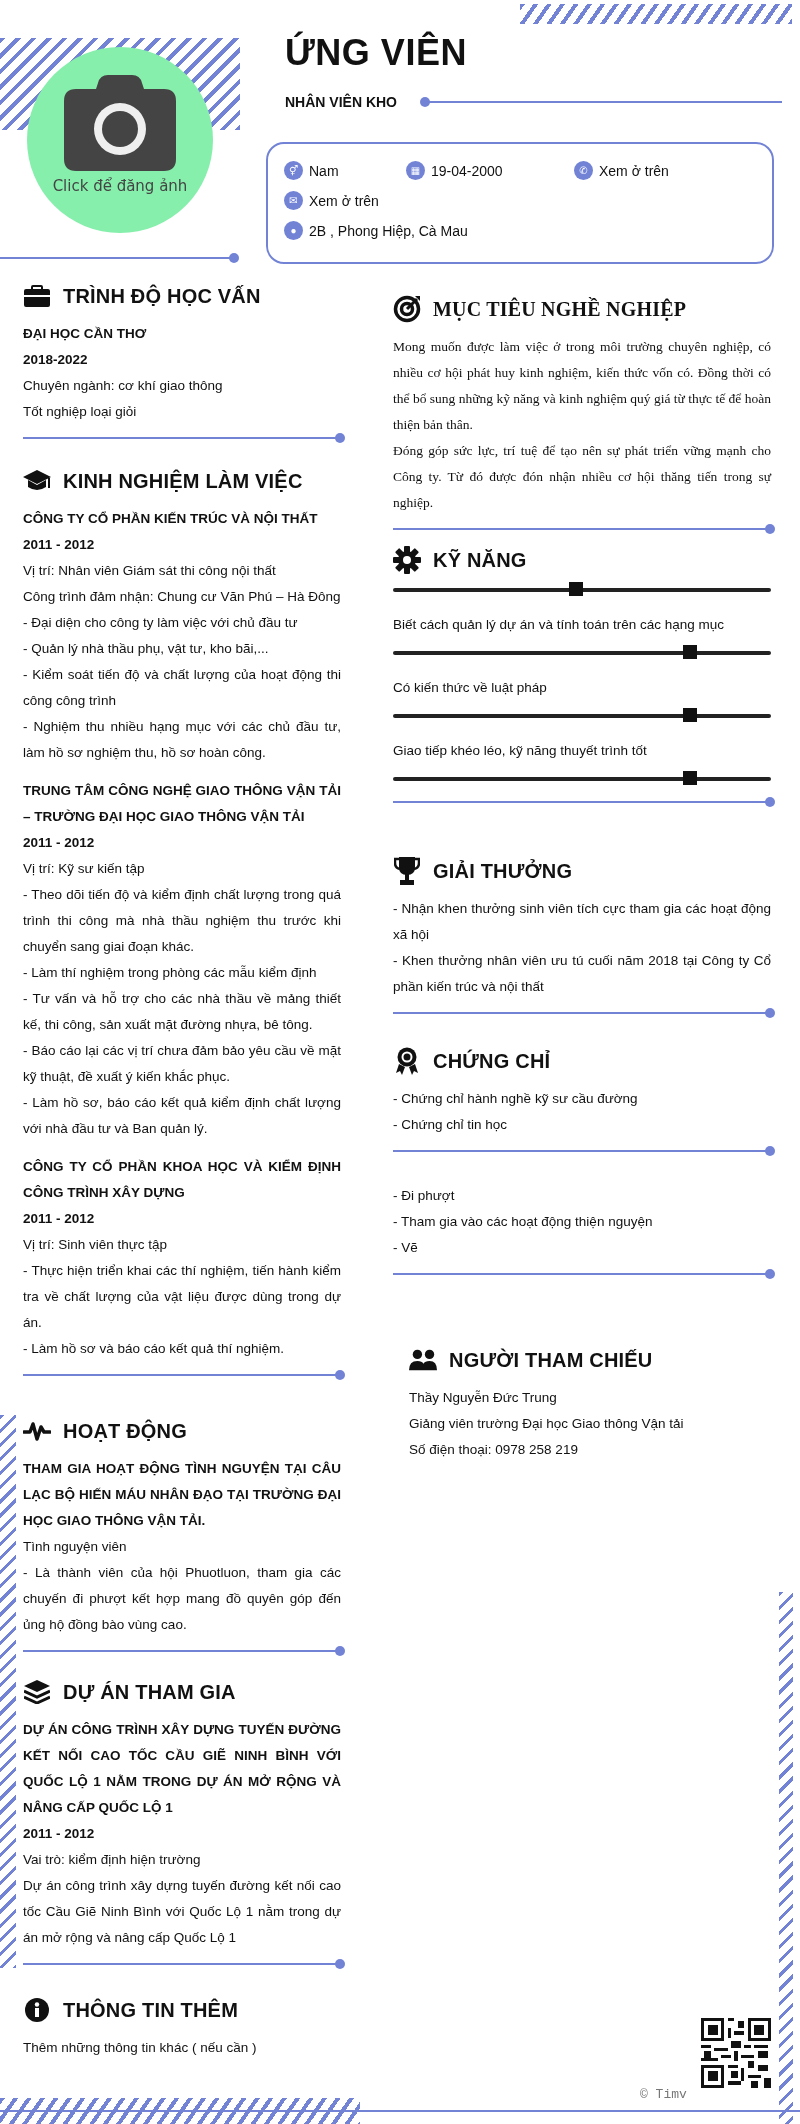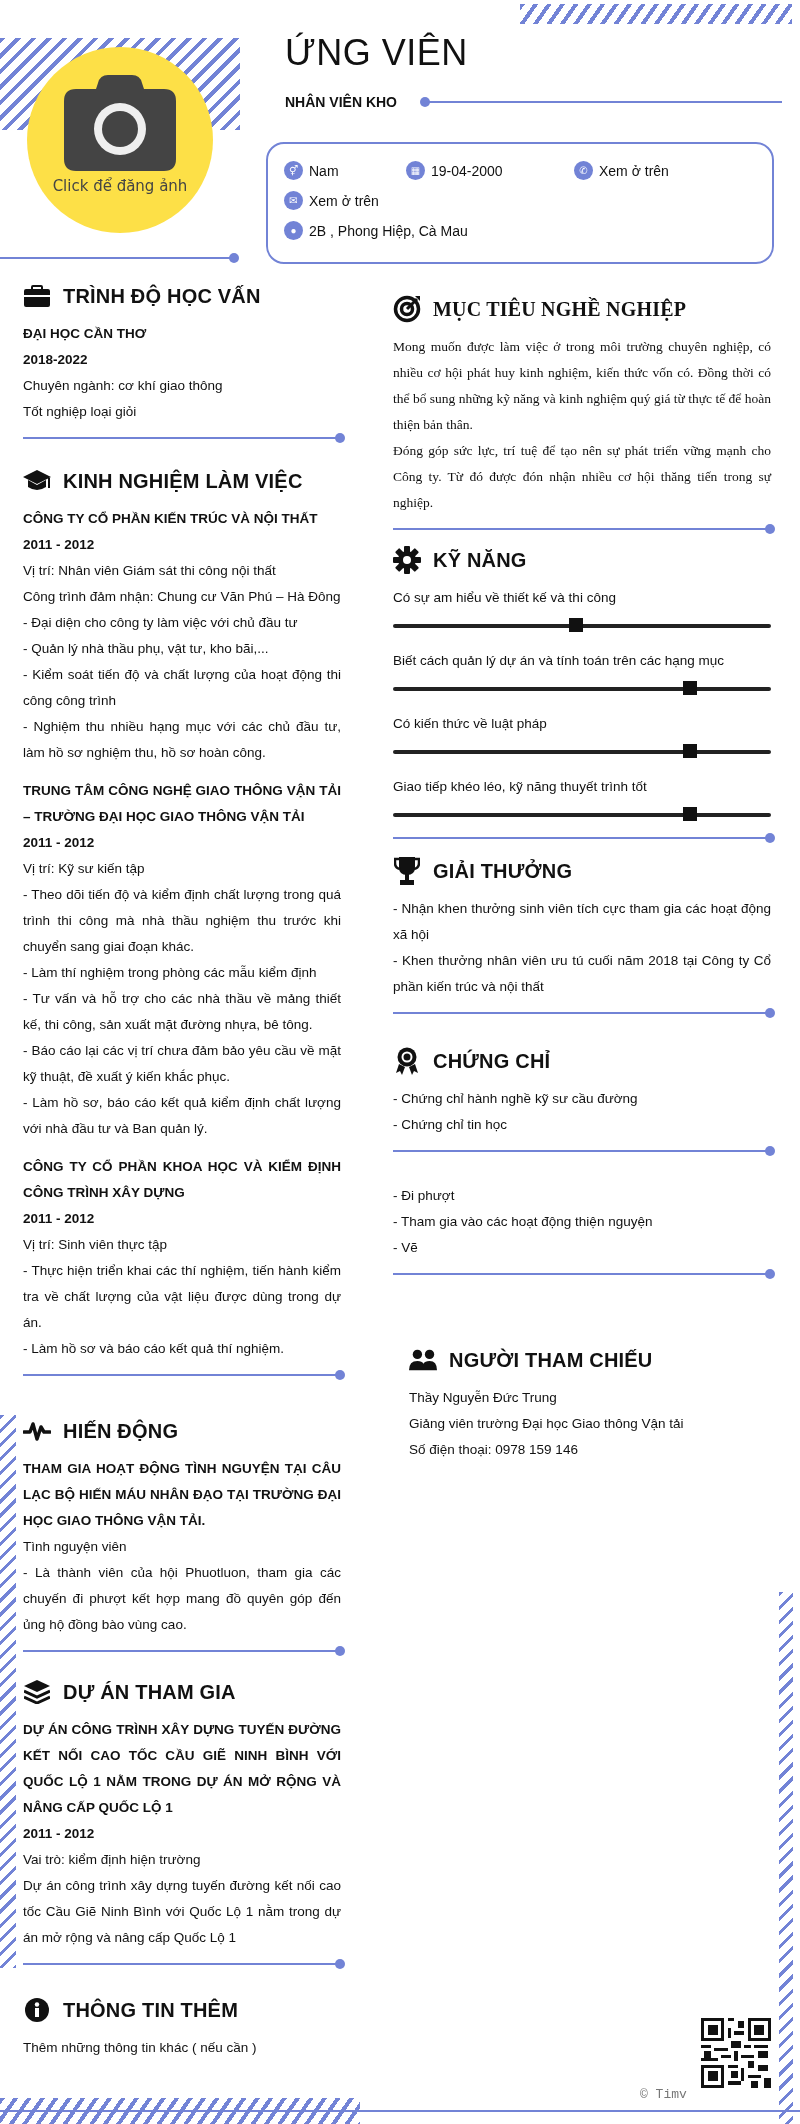--- a/index.html
+++ b/index.html
@@ -4,26 +4,26 @@
 <style>
   * { box-sizing: border-box; margin: 0; padding: 0; }
   html, body { width: 800px; height: 2124px; background: #fff; overflow: hidden; }
   body { position: relative; font-family: "Liberation Sans", "DejaVu Sans", sans-serif; color: #111; }
   .hatch { position: absolute; background: repeating-linear-gradient(135deg, #7283d6 0 4px, transparent 4px 11px); }
   #hatch-top-left { left: 0; top: 38px; width: 240px; height: 92px; }
   #hatch-top-right { left: 520px; top: 4px; width: 272px; height: 20px; background: repeating-linear-gradient(125deg, #7283d6 0 4px, transparent 4px 11px); }
   #hatch-left { left: 0; top: 1415px; width: 16px; height: 553px; background: repeating-linear-gradient(135deg, #7283d6 0 3px, transparent 3px 10px); }
   #hatch-right { left: 779px; top: 1592px; width: 14px; height: 532px; background: repeating-linear-gradient(135deg, #7283d6 0 3px, transparent 3px 10px); }
   #hatch-bottom { left: 0; top: 2098px; width: 360px; height: 26px; background: repeating-linear-gradient(125deg, #7283d6 0 4px, transparent 4px 11px); }
-  .avatar { position: absolute; left: 27px; top: 47px; width: 186px; height: 186px; border-radius: 50%; background: #fde047; display: flex; flex-direction: column; align-items: center; }
+  .avatar { position: absolute; left: 27px; top: 47px; width: 186px; height: 186px; border-radius: 50%; background: #86efac; display: flex; flex-direction: column; align-items: center; }
   .avatar svg { margin-top: 28px; }
   .avatar .cap { font-family: "DejaVu Sans", sans-serif; font-size: 15px; color: #444; margin-top: 6px; }
   .line-left { position: absolute; left: 0; top: 257px; width: 232px; height: 2px; background: #7283d6; }
   .dot { position: absolute; width: 10px; height: 10px; border-radius: 50%; background: #7283d6; }
-  .name { position: absolute; left: 285px; top: 32px; font-size: 36px; font-weight: normal; letter-spacing: 0.5px; }
+  .name { position: absolute; left: 285px; top: 32px; font-size: 36px; font-weight: bold; letter-spacing: 0.5px; }
   .role { position: absolute; left: 285px; top: 94px; font-size: 14px; font-weight: bold; }
   .role-line { position: absolute; left: 425px; top: 101px; width: 357px; height: 2px; background: #7283d6; }
   .info-box { position: absolute; left: 266px; top: 142px; width: 508px; height: 122px; border: 2px solid #7283d6; border-radius: 18px; }
   .info-item { position: absolute; display: flex; align-items: center; font-size: 14px; }
   .info-item .ic { width: 19px; height: 19px; border-radius: 50%; background: #7283d6; margin-right: 6px; display: flex; align-items: center; justify-content: center; color: #fff; font-size: 10px; }
   .section { position: absolute; }
   .sec-head { display: flex; align-items: center; height: 30px; margin-bottom: 10px; }
   .sec-head .hic { width: 28px; height: 28px; margin-right: 12px; display: flex; align-items: center; justify-content: center; }
   .sec-head h2 { font-size: 20px; font-weight: bold; letter-spacing: 0.2px; }
   .p { font-size: 13.5px; line-height: 26px; text-align: justify; }
@@ -146,21 +146,21 @@
   <div class="sep"></div>
 </div>
 
 <div class="section" style="left:23px;top:1416px;width:318px;">
   <div class="sec-head">
     <span class="hic">
       <svg width="28" height="22" viewBox="0 0 28 22">
           <path d="M1 12 H7 L10 4 L14 19 L18 7 L21 12 H27" stroke="#111" stroke-width="3.5" fill="none" stroke-linejoin="round" stroke-linecap="round"></path>
         </svg>
     </span>
-    <h2>HIẾN ĐỘNG</h2>
+    <h2>HOẠT ĐỘNG</h2>
   </div>
   <div class="p b j">THAM GIA HOẠT ĐỘNG TÌNH NGUYỆN TẠI CÂU LẠC BỘ HIẾN MÁU NHÂN ĐẠO TẠI TRƯỜNG ĐẠI HỌC GIAO THÔNG VẬN TẢI.</div>
   <div class="p">Tình nguyện viên</div>
   <div class="p">- Là thành viên của hội Phuotluon, tham gia các chuyến đi phượt kết hợp mang đồ quyên góp đến ủng hộ đồng bào vùng cao.</div>
   <div class="sep"></div>
 </div>
 
 <div class="section" style="left:23px;top:1677px;width:318px;">
   <div class="sec-head">
     <span class="hic">
@@ -220,21 +220,20 @@
             <rect x="0" y="11" width="28" height="6" rx="1"></rect>
             <rect x="11" y="0" width="6" height="28" rx="1" transform="rotate(45 14 14)"></rect>
             <rect x="11" y="0" width="6" height="28" rx="1" transform="rotate(-45 14 14)"></rect>
           </g>
           <circle cx="14" cy="14" r="4" fill="#fff"></circle>
         </svg>
     </span>
     <h2>KỸ NĂNG</h2>
   </div>
   <div class="skill">
-    <div class="p">Có sự am hiểu về thiết kế và thi công</div>
     <div class="slider">
         <div class="thumb" style="left:48.5%"></div>
       </div>
   </div>
   <div class="skill">
     <div class="p">Biết cách quản lý dự án và tính toán trên các hạng mục</div>
     <div class="slider">
         <div class="thumb" style="left:78.5%"></div>
       </div>
   </div>
@@ -301,21 +300,21 @@
       <svg width="30" height="22" viewBox="0 0 30 22">
           <circle cx="9" cy="5" r="5" fill="#111"></circle>
           <circle cx="22" cy="5" r="5" fill="#111"></circle>
           <path d="M0 22 Q0 12 9 12 Q14 12 15.5 15 Q17 12 22 12 Q30 12 30 22 Z" fill="#111"></path>
         </svg>
     </span>
     <h2>NGƯỜI THAM CHIẾU</h2>
   </div>
   <div class="p">Thầy Nguyễn Đức Trung</div>
   <div class="p">Giảng viên trường Đại học Giao thông Vận tải</div>
-  <div class="p">Số điện thoại: 0978 159 146</div>
+  <div class="p">Số điện thoại: 0978 258 219</div>
 </div>
 
 <svg class="qr" viewBox="0 0 21 21" shape-rendering="crispEdges">
   <rect width="21" height="21" fill="#fff"></rect>
   <g fill="#111">
     <rect x="0" y="0" width="7" height="7"></rect>
       <rect x="1" y="1" width="5" height="5" fill="#fff"></rect>
       <rect x="2" y="2" width="3" height="3"></rect>
     <rect x="14" y="0" width="7" height="7"></rect>
       <rect x="15" y="1" width="5" height="5" fill="#fff"></rect>

